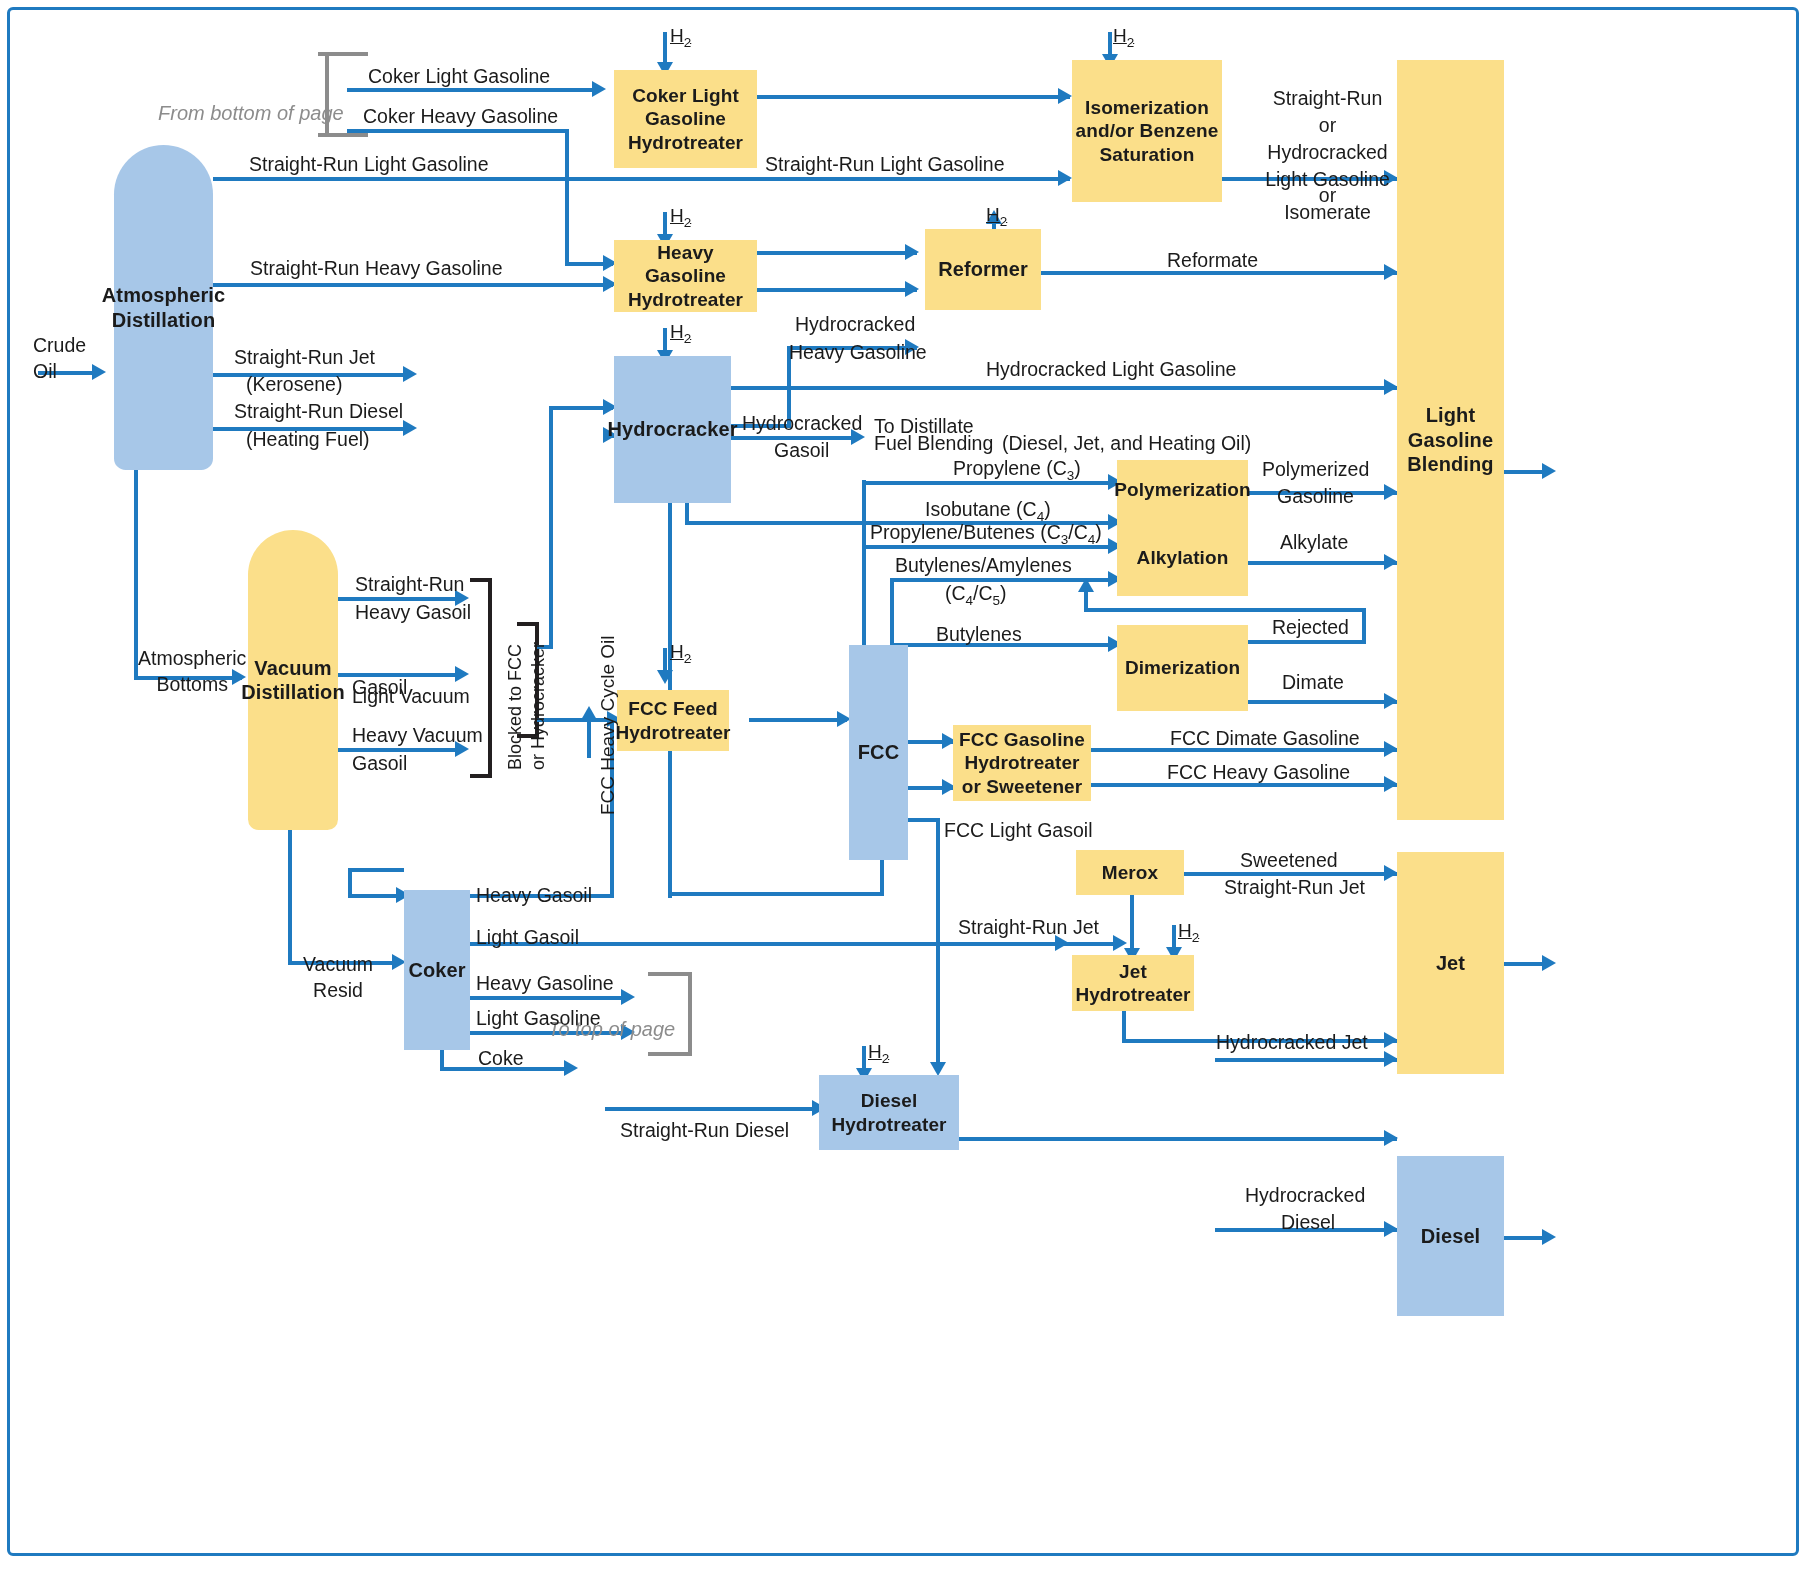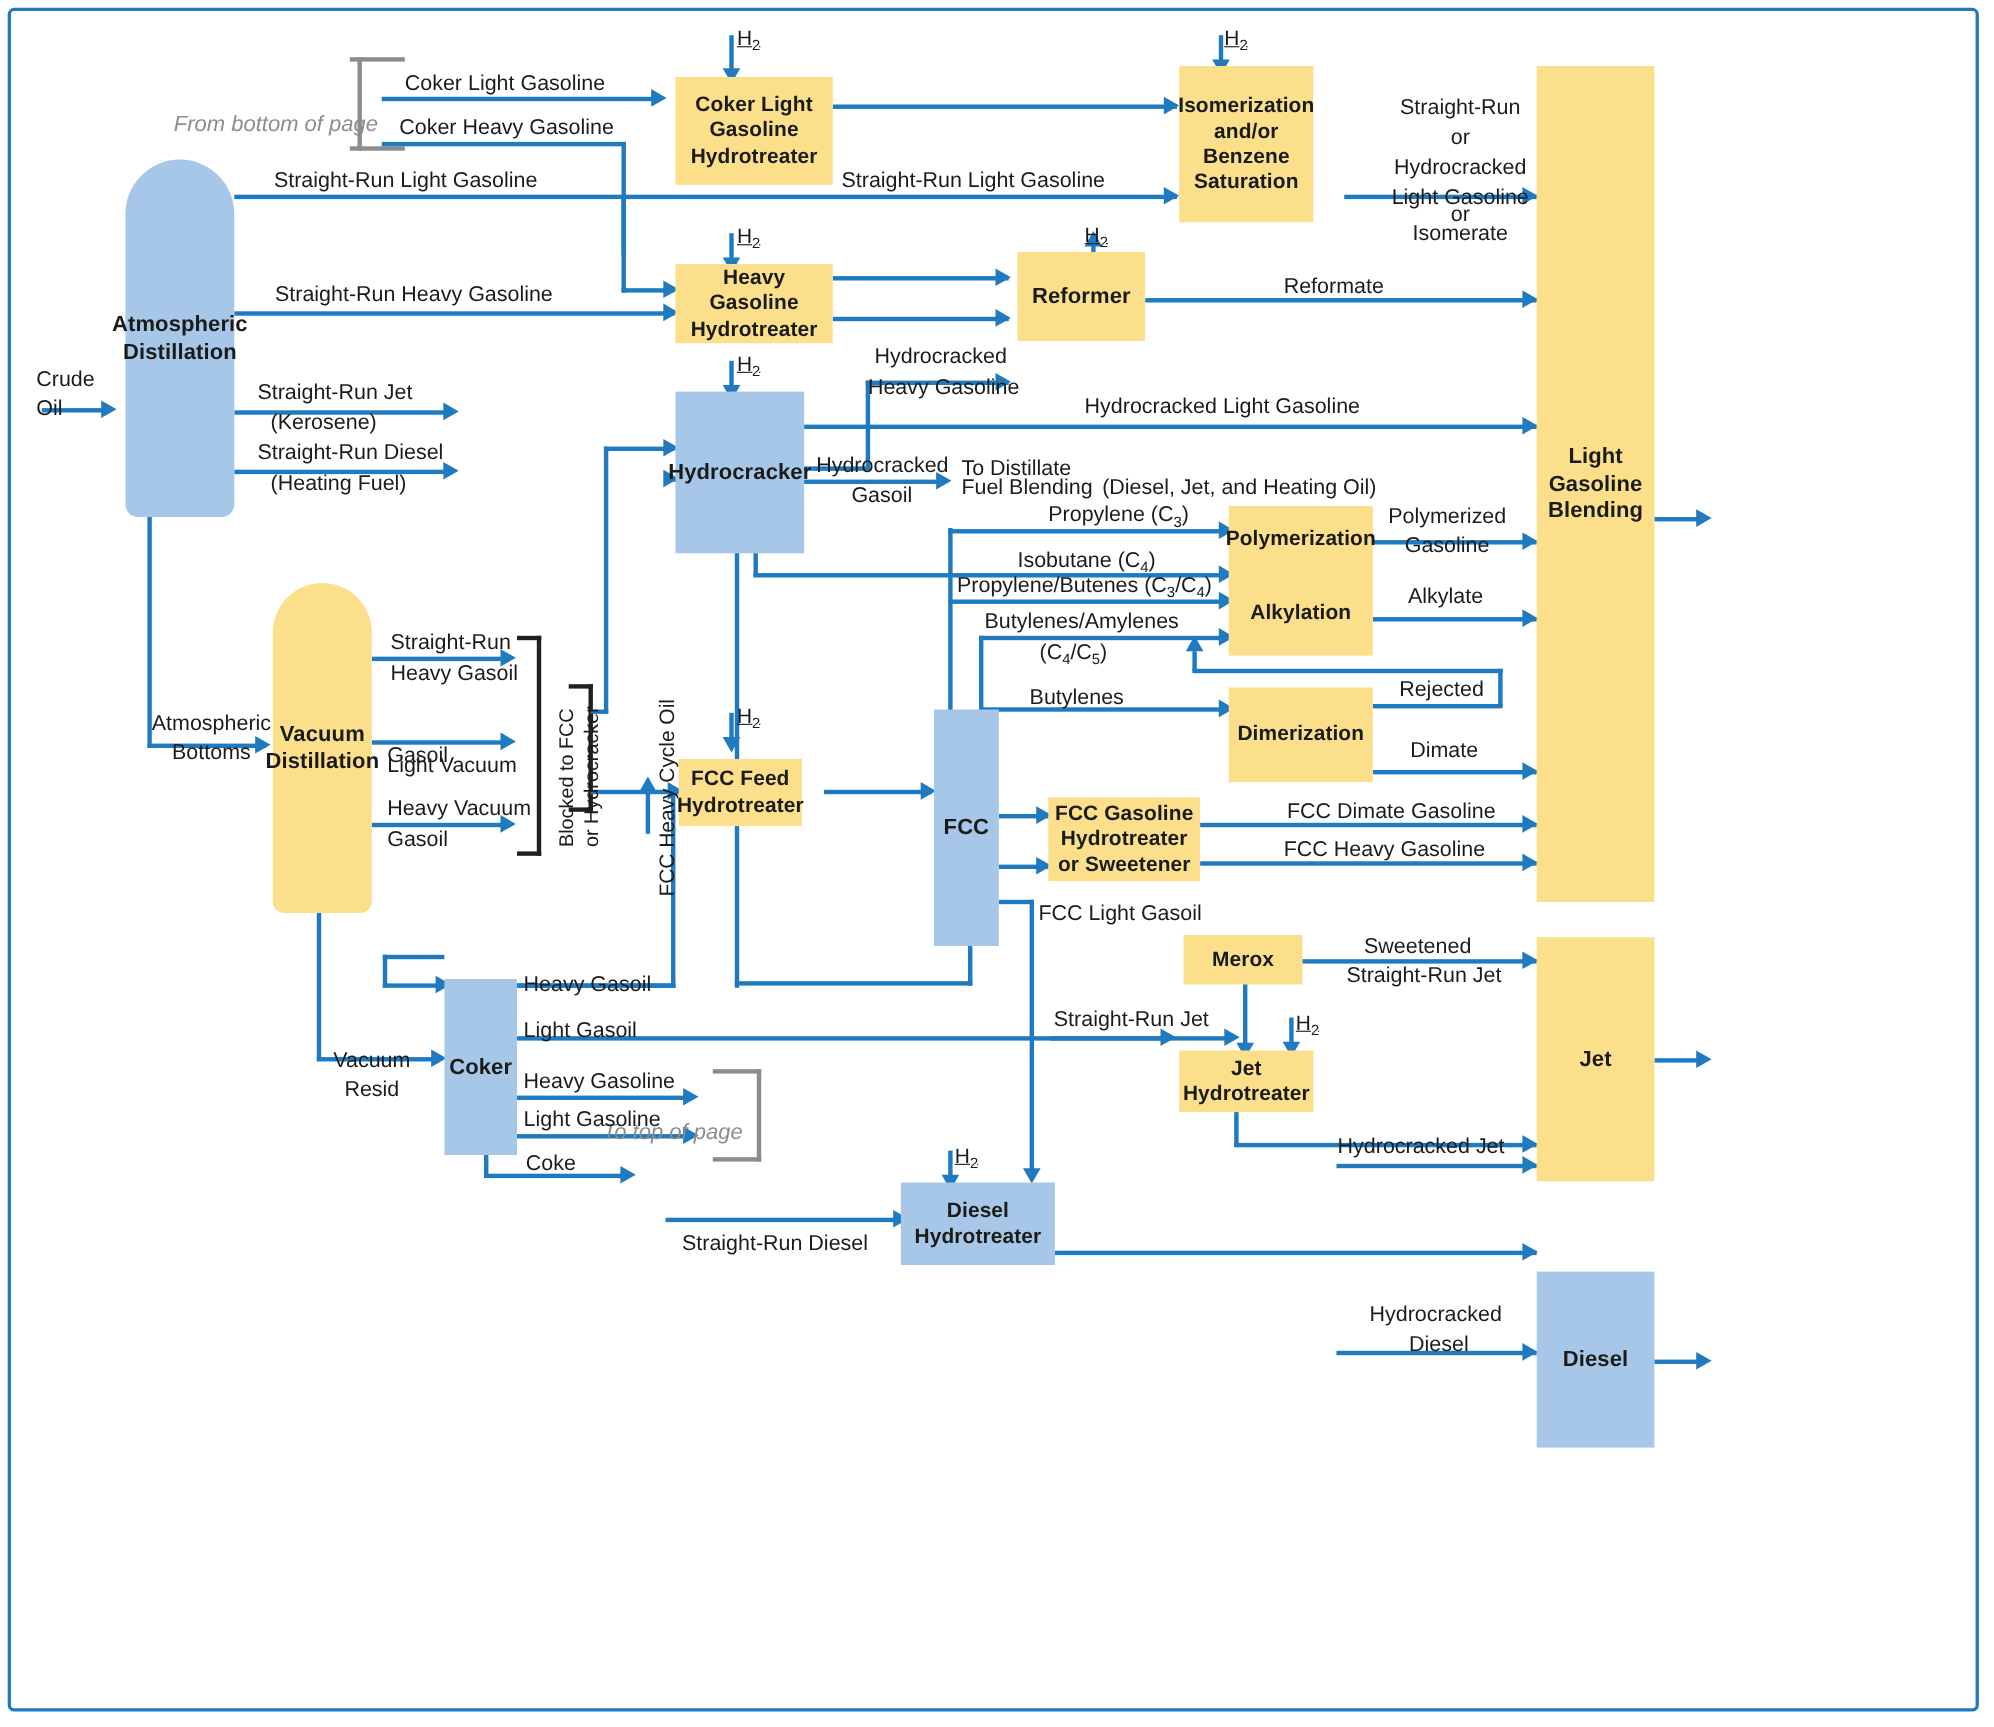--- a/index.html
+++ b/index.html
@@ -317,21 +317,21 @@
   <div class="blk yellow" style="left:614px;top:240px;width:143px;height:72px;font-size:19px;">
     <span style="white-space:pre-line;">Heavy
 Gasoline
 Hydrotreater</span>
   </div>
 
   <div class="blk yellow" style="left:925px;top:229px;width:116px;height:81px;font-size:20px;">
     <span>Reformer</span>
   </div>
 
-  <div class="blk yellow" style="left:1072px;top:60px;width:122px;height:142px;font-size:19px;">
+  <div class="blk yellow" style="left:1072px;top:60px;width:150px;height:142px;font-size:19px;">
     <span style="white-space:pre-line;">Isomerization
 and/or Benzene
 Saturation</span>
   </div>
 
   <div class="blk blue" style="left:614px;top:356px;width:117px;height:147px;font-size:20px;">
     <span>Hydrocracker</span>
   </div>
 
   <div class="blk yellow" style="left:617px;top:690px;width:112px;height:61px;font-size:19px;">

